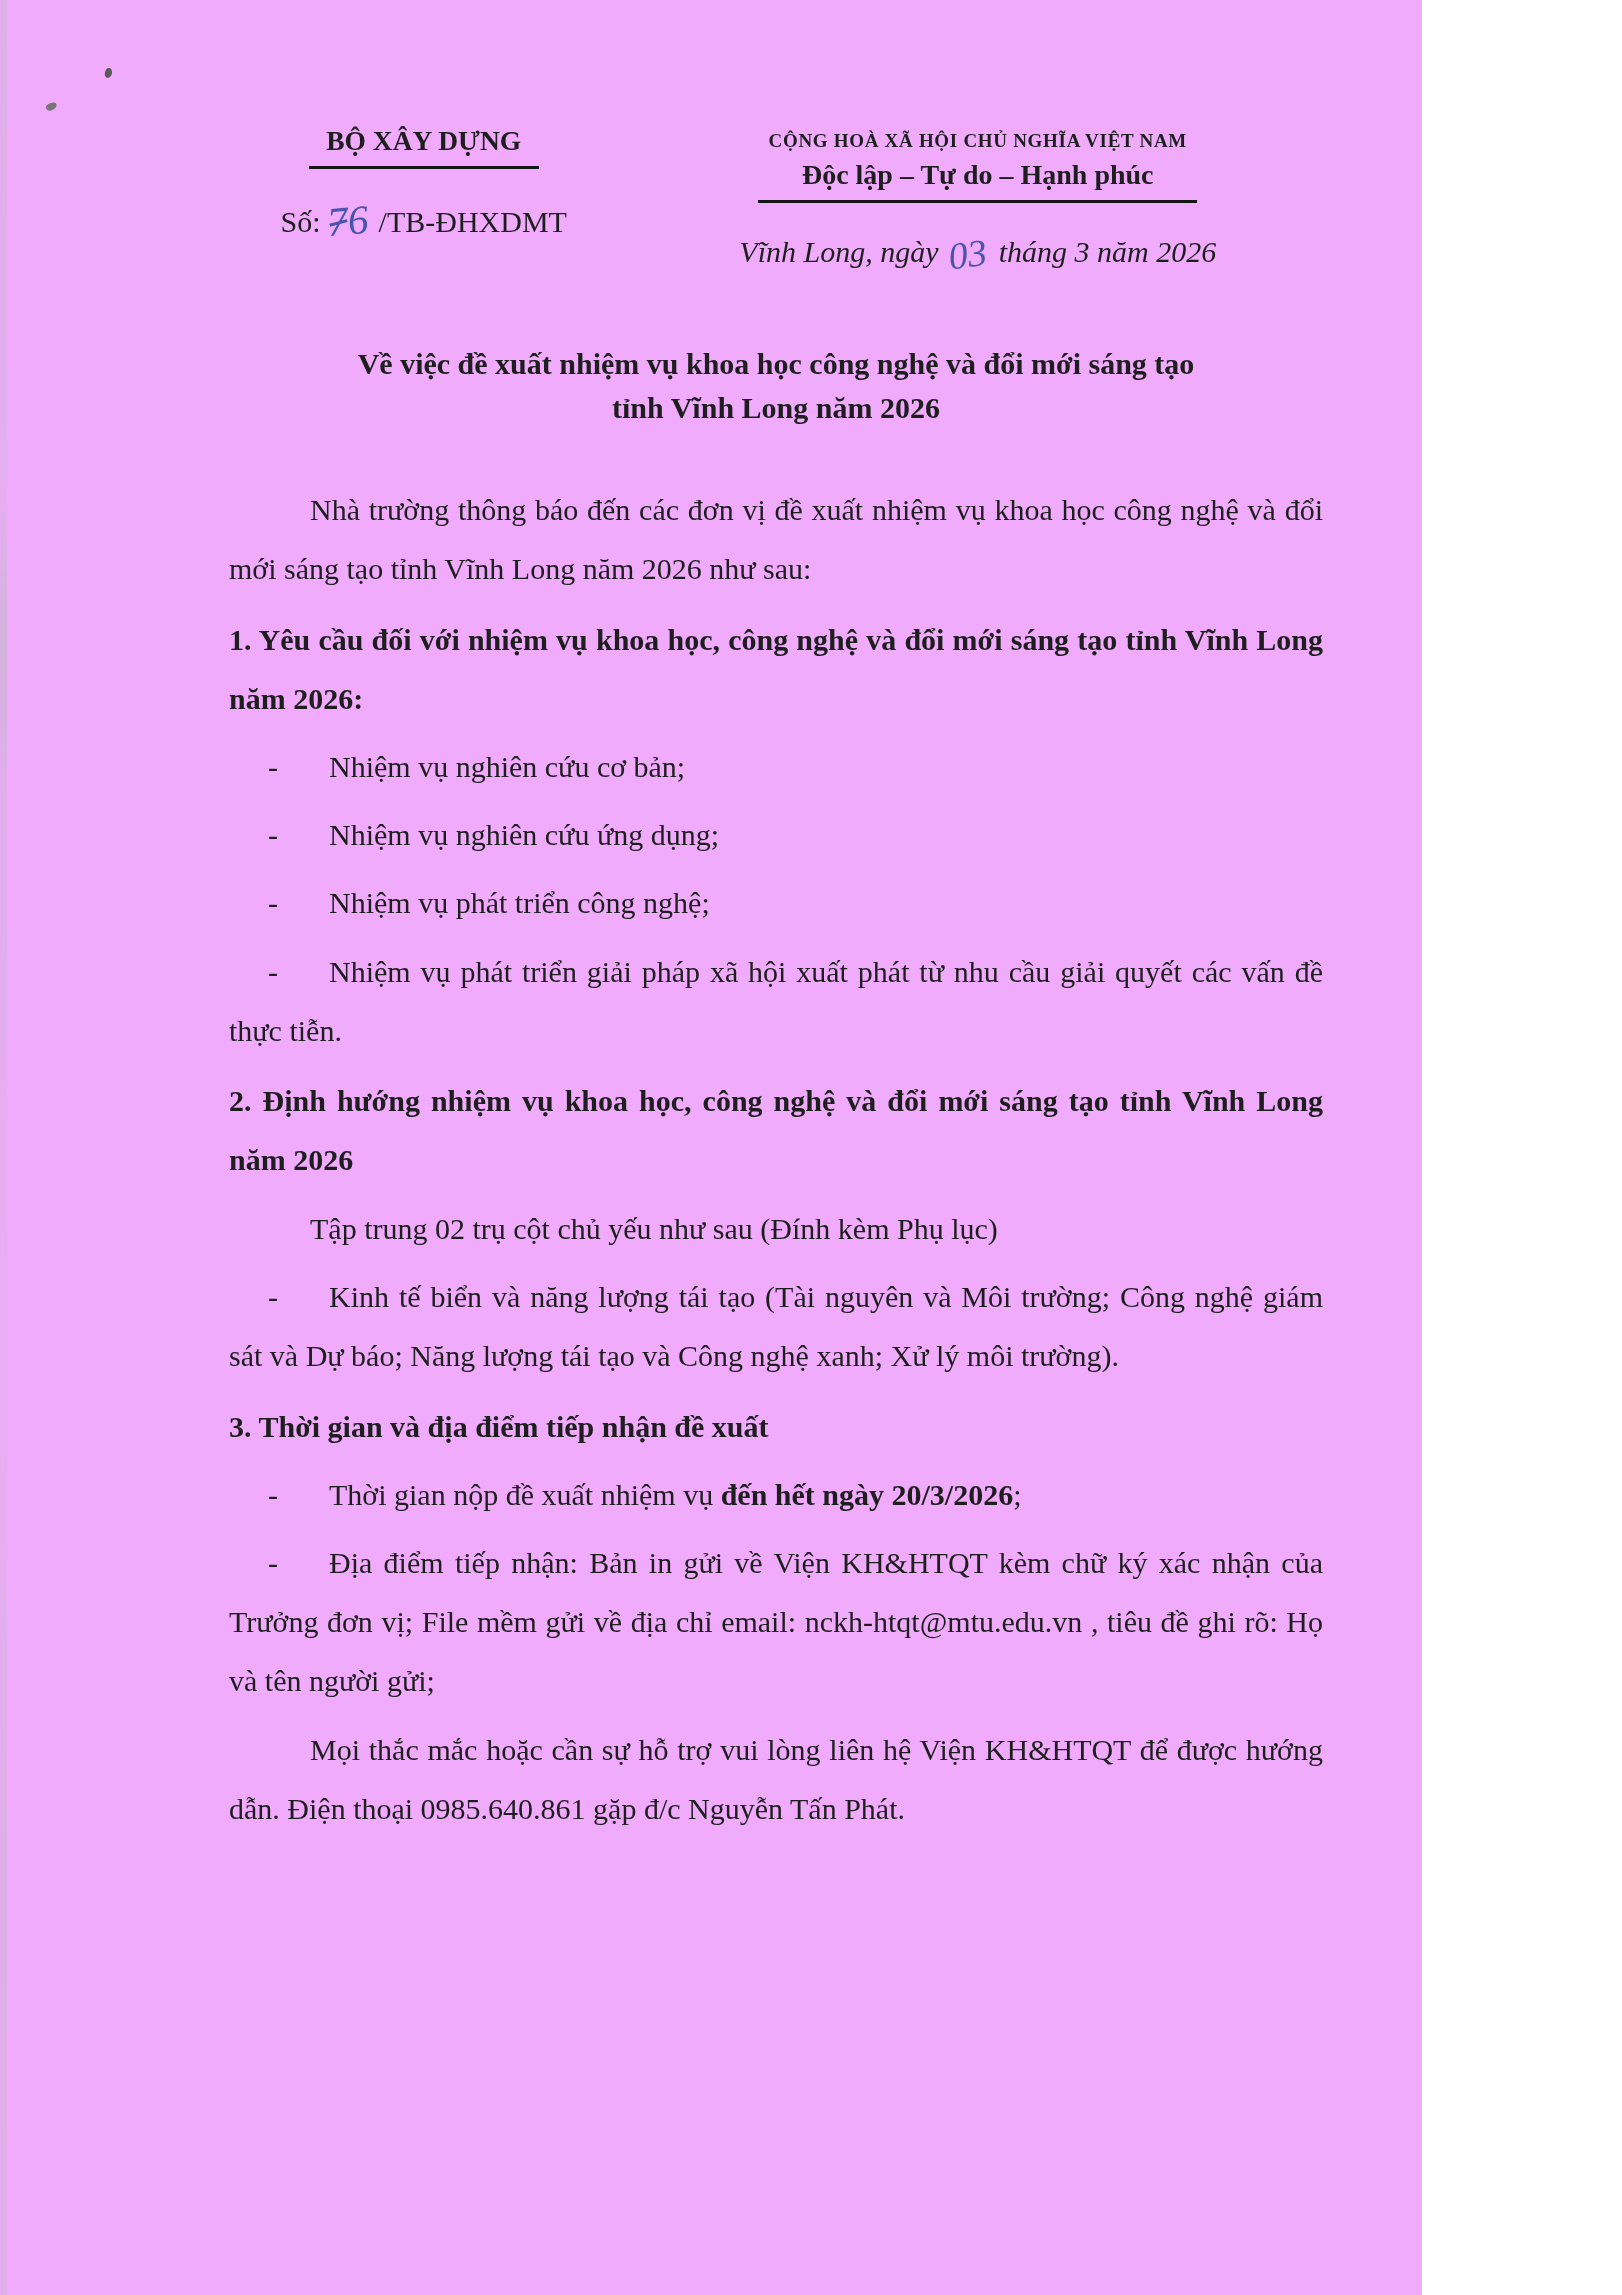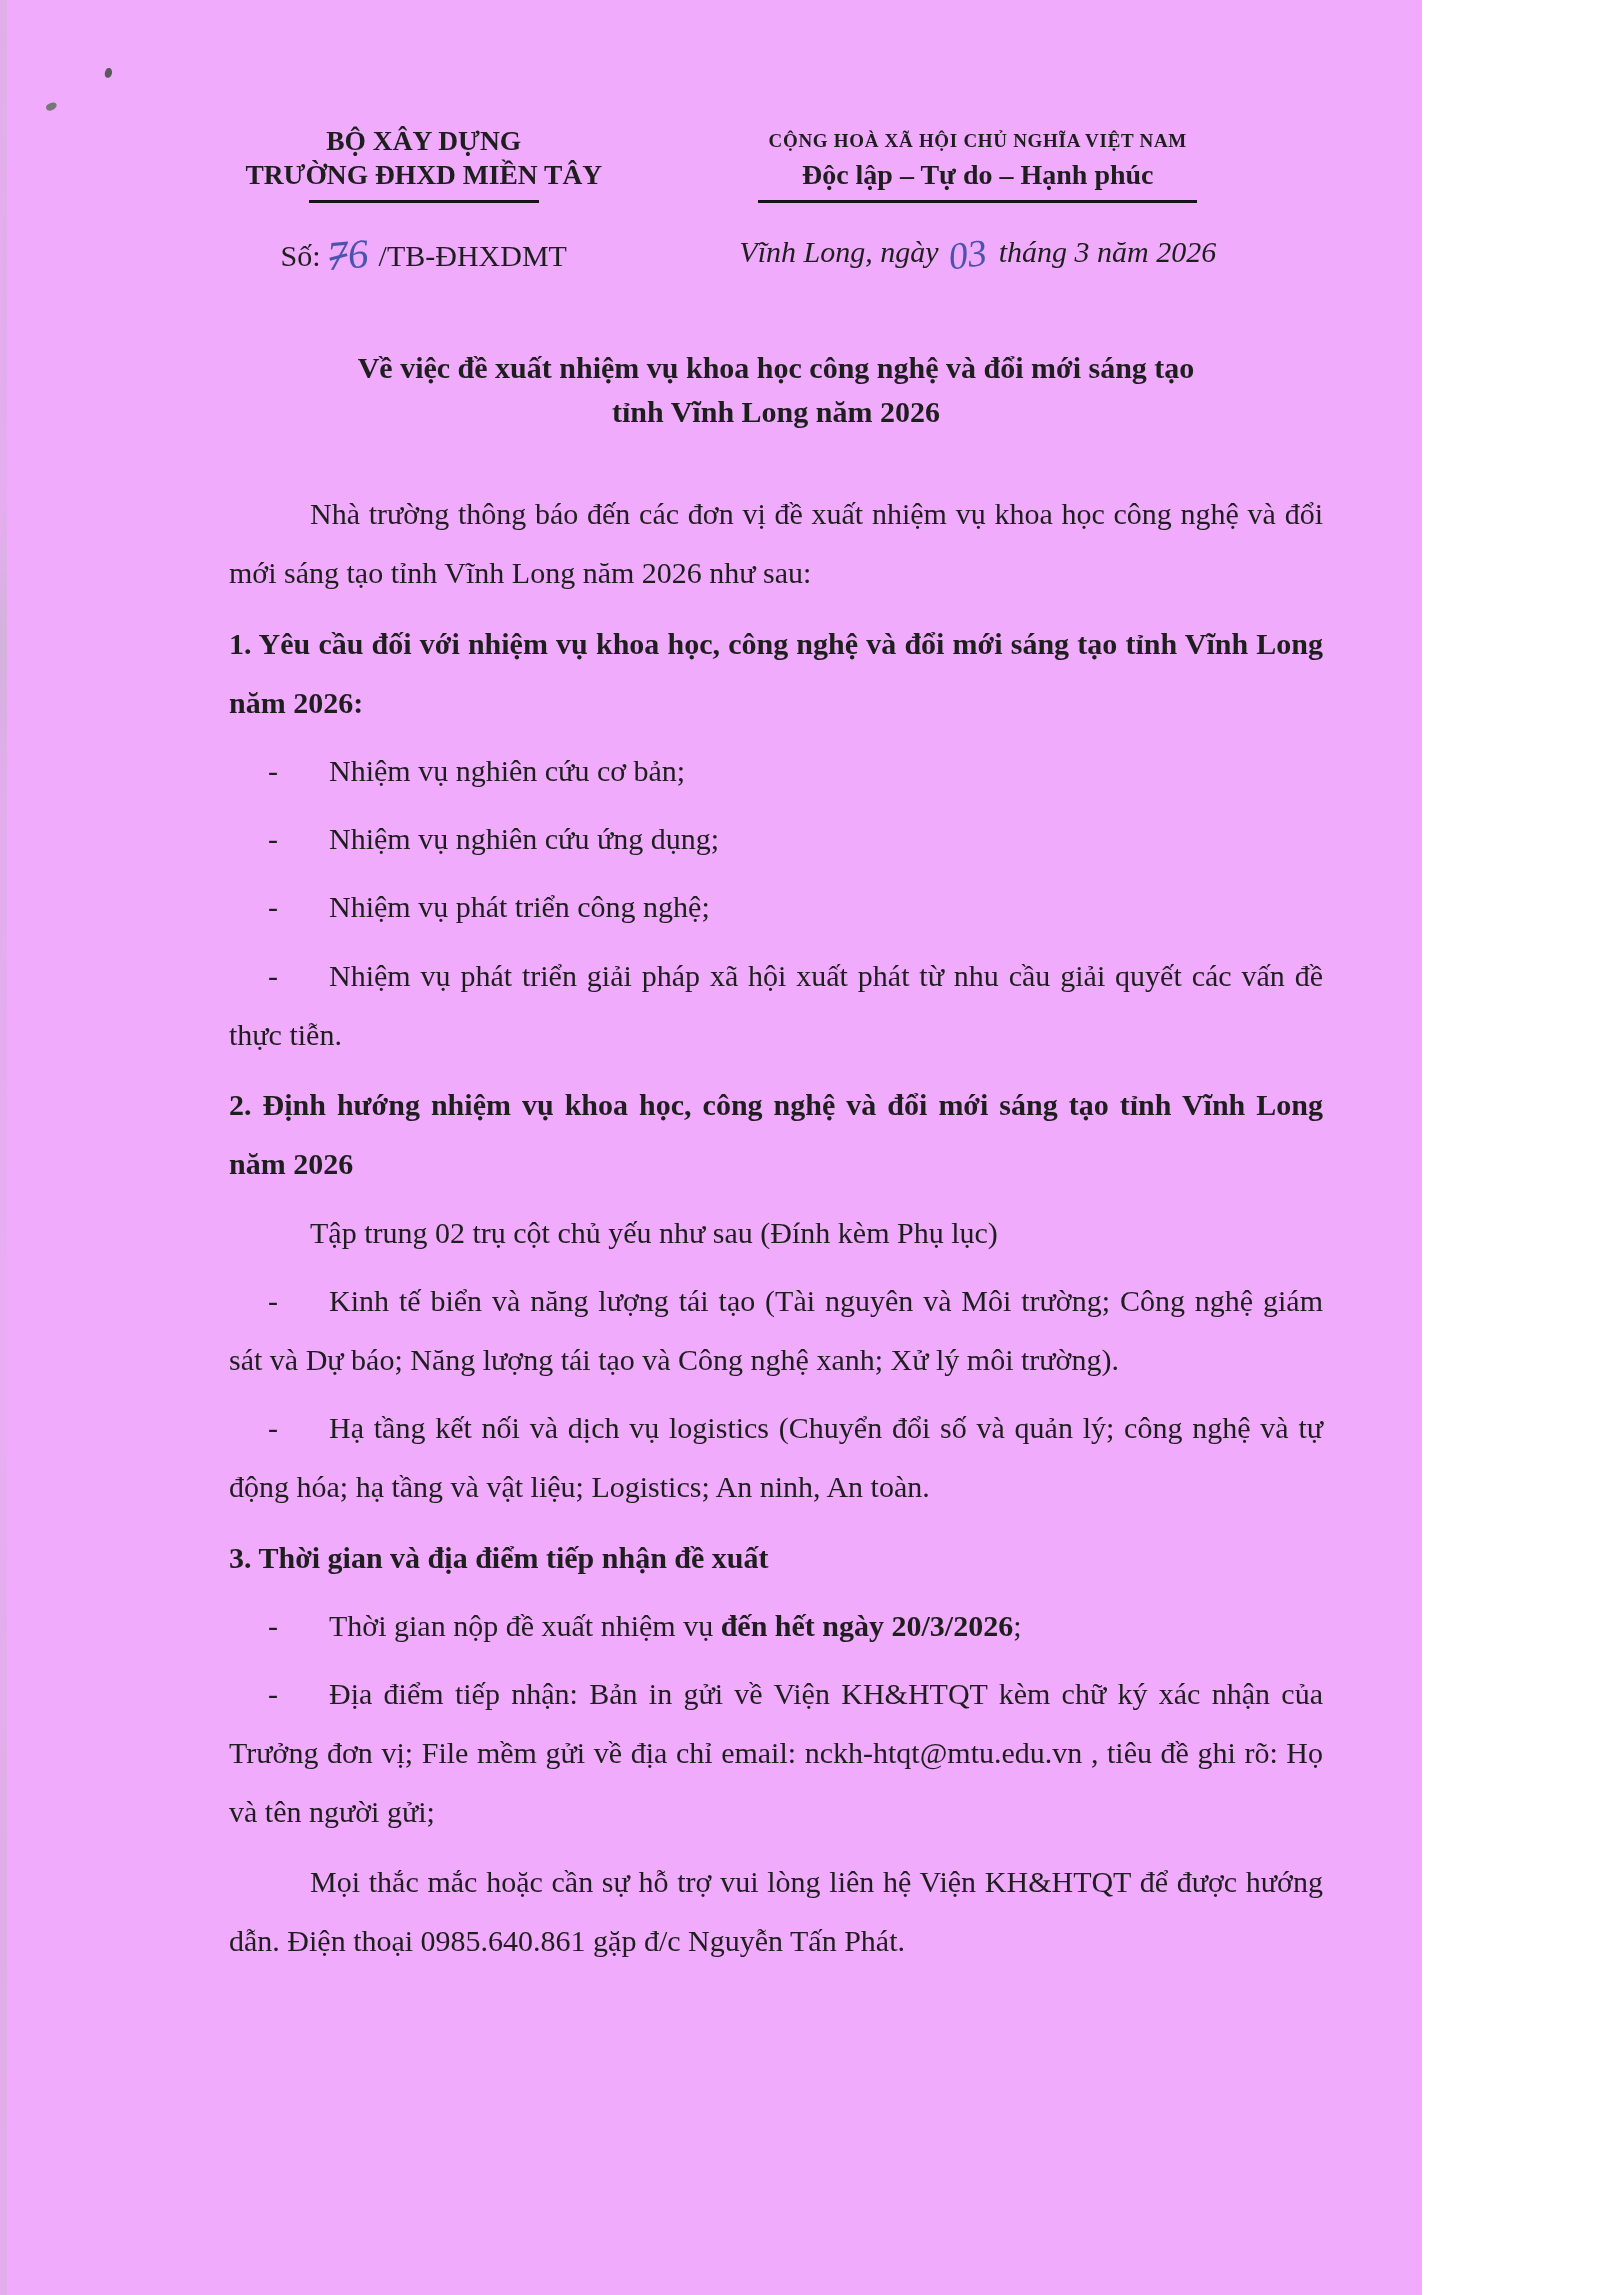--- a/index.html
+++ b/index.html
@@ -86,21 +86,20 @@
 
 <div class="page">
 
   <div class="edge-artifact"></div>
   <div class="speck speck-1"></div>
   <div class="speck speck-2"></div>
 
   <div class="header">
     <div class="header-left">
       <div class="org-parent">BỘ XÂY DỰNG</div>
-      <div class="org-name">TRƯỜNG ĐHXD MIỀN TÂY</div>
       <span class="rule rule-left"></span>
       <div class="doc-number">
         <span>Số:</span><span class="hand hand-so">76</span><span>/TB-ĐHXDMT</span>
       </div>
     </div>
     <div class="header-right">
       <div class="motto-1">CỘNG HOÀ XÃ HỘI CHỦ NGHĨA VIỆT NAM</div>
       <div class="motto-2">Độc lập – Tự do – Hạnh phúc</div>
       <span class="rule rule-right"></span>
       <div class="date-line">
@@ -121,21 +120,20 @@
 
     <p class="sec-heading">1. Yêu cầu đối với nhiệm vụ khoa học, công nghệ và đổi mới sáng tạo tỉnh Vĩnh Long năm 2026:</p>
     <p class="bullet"><span class="dash">-</span><span>Nhiệm vụ nghiên cứu cơ bản;</span></p>
     <p class="bullet"><span class="dash">-</span><span>Nhiệm vụ nghiên cứu ứng dụng;</span></p>
     <p class="bullet"><span class="dash">-</span><span>Nhiệm vụ phát triển công nghệ;</span></p>
     <p class="bullet"><span class="dash">-</span><span>Nhiệm vụ phát triển giải pháp xã hội xuất phát từ nhu cầu giải quyết các vấn đề thực tiễn.</span></p>
 
     <p class="sec-heading">2. Định hướng nhiệm vụ khoa học, công nghệ và đổi mới sáng tạo tỉnh Vĩnh Long năm 2026</p>
     <p class="para">Tập trung 02 trụ cột chủ yếu như sau (Đính kèm Phụ lục)</p>
     <p class="bullet"><span class="dash">-</span><span>Kinh tế biển và năng lượng tái tạo (Tài nguyên và Môi trường; Công nghệ giám sát và Dự báo; Năng lượng tái tạo và Công nghệ xanh; Xử lý môi trường).</span></p>
-    <p class="bullet"><span class="dash">-</span><span>Hạ tầng kết nối và dịch vụ logistics (Chuyển đổi số và quản lý; công nghệ và tự động hóa; hạ tầng và vật liệu; Logistics; An ninh, An toàn.</span></p>
 
     <p class="sec-heading">3. Thời gian và địa điểm tiếp nhận đề xuất</p>
     <p class="bullet"><span class="dash">-</span><span>Thời gian nộp đề xuất nhiệm vụ </span><b>đến hết ngày 20/3/2026</b><span>;</span></p>
     <p class="bullet"><span class="dash">-</span><span>Địa điểm tiếp nhận: Bản in gửi về Viện KH&amp;HTQT kèm chữ ký xác nhận của Trưởng đơn vị; File mềm gửi về địa chỉ email: nckh-htqt@mtu.edu.vn , tiêu đề ghi rõ: Họ và tên người gửi;</span></p>
 
     <p class="closing">Mọi thắc mắc hoặc cần sự hỗ trợ vui lòng liên hệ Viện KH&amp;HTQT để được hướng dẫn. Điện thoại 0985.640.861 gặp đ/c Nguyễn Tấn Phát.</p>
   </div>
 
   <svg class="stamp" viewBox="0 0 460 460" aria-hidden="true">
     <circle class="ring r1" cx="225" cy="220" r="206"></circle>

